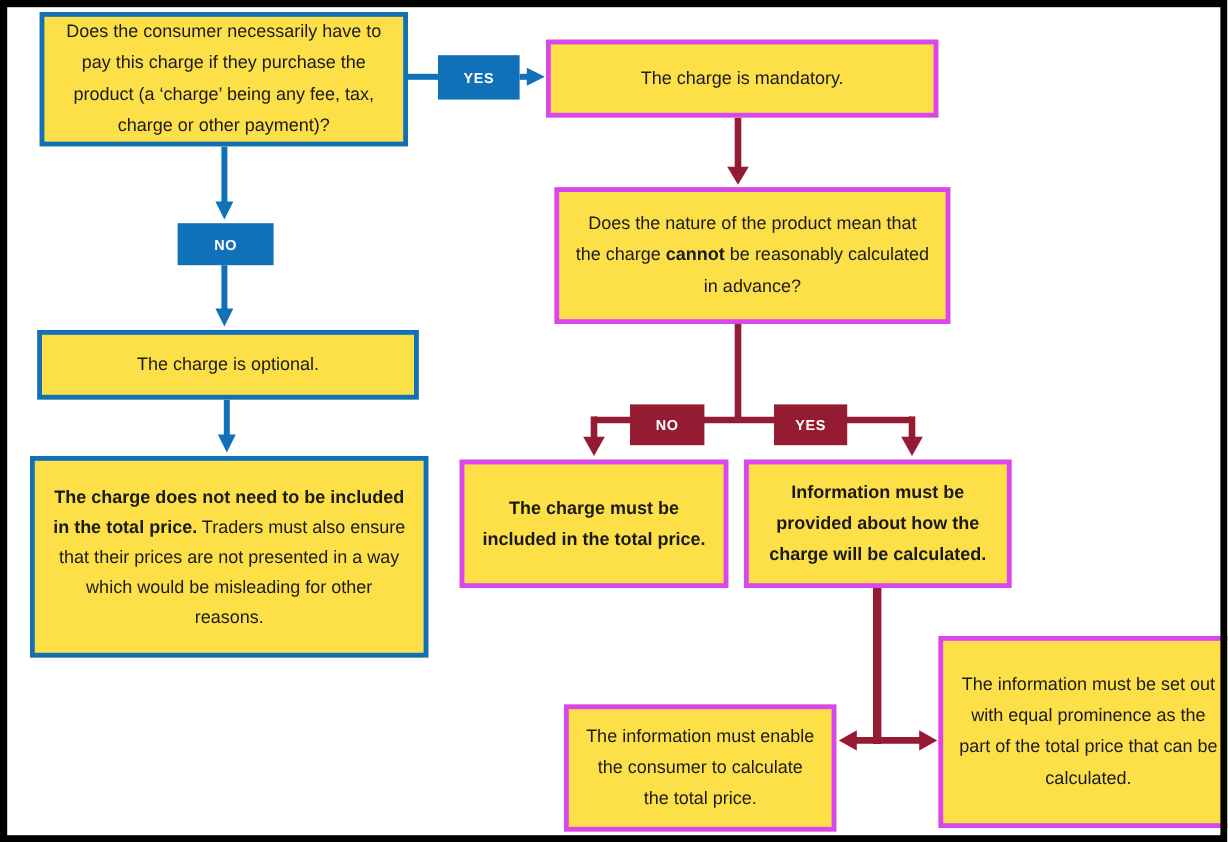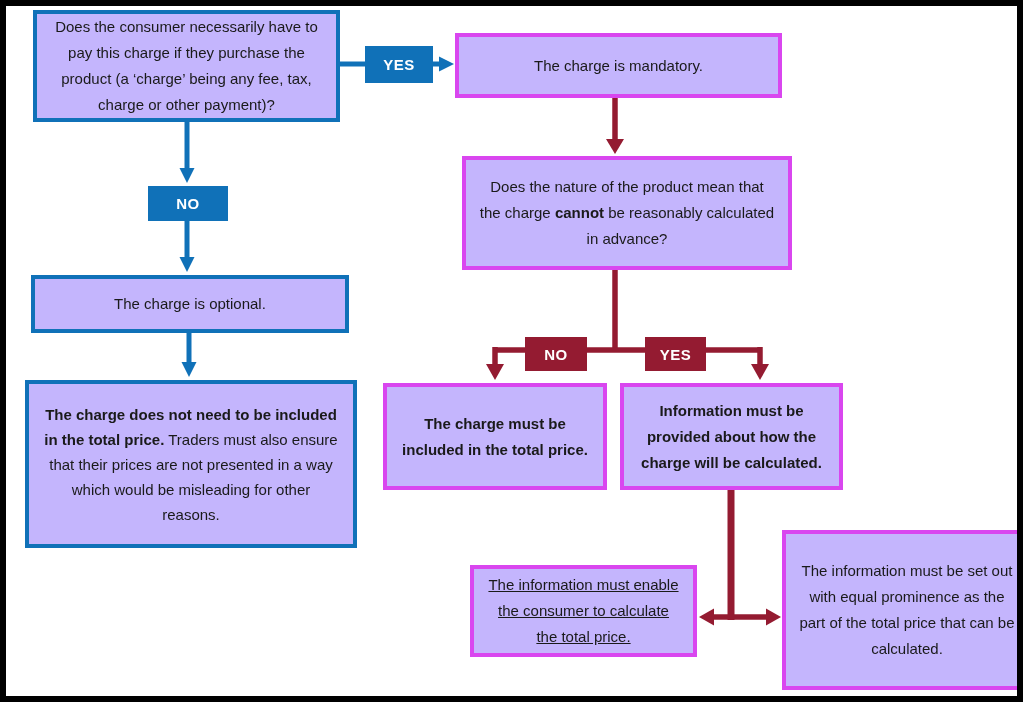--- a/index.html
+++ b/index.html
@@ -18,51 +18,51 @@
   }
   svg.connectors {
     position:absolute; left:0; top:0;
     width:1023px; height:702px;
     z-index:1;
   }
   .node {
     position:absolute;
     display:flex; align-items:center; justify-content:center;
     text-align:center;
-    background:#c4b5fd;
+    background:#fde047;
     box-sizing:border-box;
     color:#1a1a1a;
     font-size:15px;
     line-height:26px;
     padding:4px 12px;
     z-index:10;
   }
   .blue-border  { border:4px solid #1071B8; }
   .maroon-border{ border:4px solid #d946ef;justify-content:center; }
   .bold { font-weight:bold; }
   .tag {
     position:absolute;
     display:flex; align-items:center; justify-content:center;
-    color:#ffffff; font-weight:bold; font-size:15px;
+    color:#ffffff; font-weight:bold; font-size:12px;
     box-sizing:border-box;
     z-index:10;
     letter-spacing:0.5px;
   }
   .tag-blue   { background:#1071B8; }
   .tag-maroon { background:#941B31; }
 
   
   #n-q1       { left:33px;  top:10px;  width:307px; height:112px; }
   #n-mand     { left:455px; top:33px;  width:327px; height:65px;  }
   #n-opt      { left:31px;  top:275px; width:318px; height:58px;  }
   #n-final    { left:25px;  top:380px; width:332px; height:168px; line-height:25px; }
   #n-nature   { left:450px; top:156px; width:330px; height:114px;margin-left:12px; }
   #n-incl     { left:383px; top:383px; width:224px; height:107px; }
   #n-info     { left:620px; top:383px; width:223px; height:107px; }
-  #n-enable   { left:470px; top:565px; width:227px; height:92px;text-decoration:underline; }
+  #n-enable   { left:470px; top:587px; width:227px; height:106px; }
   #n-equal    { left:782px; top:530px; width:250px; height:160px; }
 
   
   #t-yes-top    { left:365px; top:46px;  width:68px; height:37px; }
   #t-no-left    { left:148px; top:186px; width:80px; height:35px; }
   #t-no-branch  { left:525px; top:337px; width:62px; height:34px; }
   #t-yes-branch { left:645px; top:337px; width:61px; height:34px; }
 </style>
 </head>
 <body>

